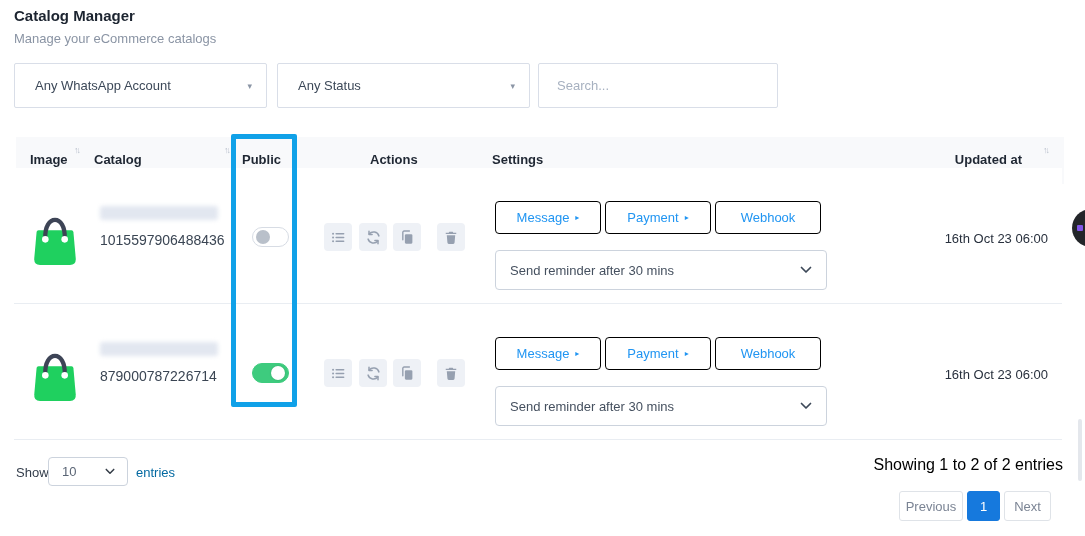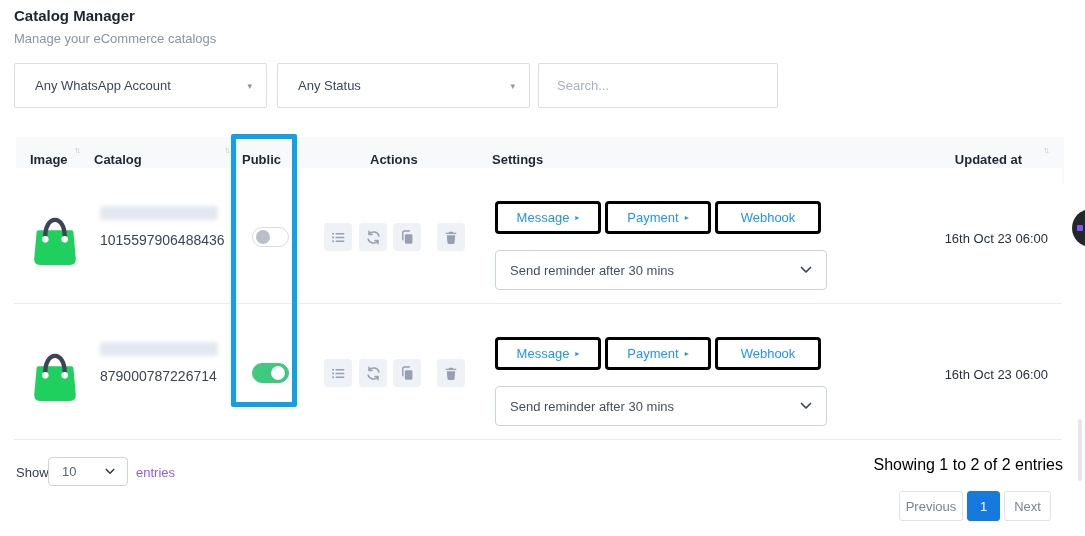--- a/index.html
+++ b/index.html
@@ -52,21 +52,21 @@
     background:#fff; border:1px solid #d7dce4; cursor:pointer; }
   .toggle::after { content:''; position:absolute; top:2px; left:3px; width:14px; height:14px;
     border-radius:50%; background:#b9c0ca; }
   .toggle.on { background:#3ecb7e; border-color:#3ecb7e; }
   .toggle.on::after { background:#fff; left:auto; right:3px; box-shadow:0 0 2px rgba(0,0,0,.2); }
 
   .action-btn { top:55px; width:28px; height:28px; border-radius:4px; background:#eef1f6;
     display:flex; align-items:center; justify-content:center; cursor:pointer; border:none; }
   .a1{left:310px;} .a2{left:345px;} .a3{left:379px;} .a4{left:423px;}
 
-  .btn-outline { top:33px; width:106px; height:33px; border:3px solid #000000; border-radius:4px;
+  .btn-outline { top:33px; width:106px; height:33px; border:1px solid #000000; border-radius:4px;
     background:#fff; color:#2095f2; font-size:13px; display:flex; align-items:center;
     justify-content:center; gap:6px; cursor:pointer;
     font-family:"Liberation Sans","DejaVu Sans",sans-serif; }
   .b1{left:481px;} .b2{left:591px;} .b3{left:701px;}
   .caret-right { font-size:8px; line-height:1; }
 
   .reminder-select { left:481px; top:82px; width:332px; height:40px; border:1px solid #ccd3dd;
     border-radius:4px; background:#fff; display:flex; align-items:center; padding:0 14px;
     font-size:13px; color:#45505f; cursor:pointer; }
   .reminder-select .rlabel { flex:1; }
@@ -76,21 +76,21 @@
   
   .highlight-box { left:231px; top:134px; width:66px; height:273px;
     border:5px solid #10a1e8; border-radius:2px; pointer-events:none; }
 
   
   .show-label { left:16px; top:465px; font-size:13px; color:#323c4a; }
   .page-size-select { left:48px; top:457px; width:80px; height:29px; border:1px solid #ccd3dd;
     border-radius:4px; background:#fff; display:flex; align-items:center;
     padding:0 12px 0 13px; font-size:13px; color:#5a6575; cursor:pointer; }
   .page-size-select .pslabel { flex:1; }
-  .entries-label { left:136px; top:465px; font-size:13px; color:#8b5cf6; }
+  .entries-label { left:136px; top:465px; font-size:13px; color:#0369a1; }
   .showing-text { top:456px; right:22px; font-size:16px; color:#000000; }
 
   .page-btn { top:491px; height:30px; border:1px solid #dfe3e8; border-radius:3px; background:#fff;
     color:#7b8494; font-size:13px; display:flex; align-items:center; justify-content:center;
     cursor:pointer; font-family:"Liberation Sans","DejaVu Sans",sans-serif; }
   #prev-btn { left:899px; width:64px; }
   #page-1   { left:967px; width:33px; background:#1679dd; border-color:#1679dd; color:#fff; }
   #next-btn { left:1004px; width:47px; }
 
   

